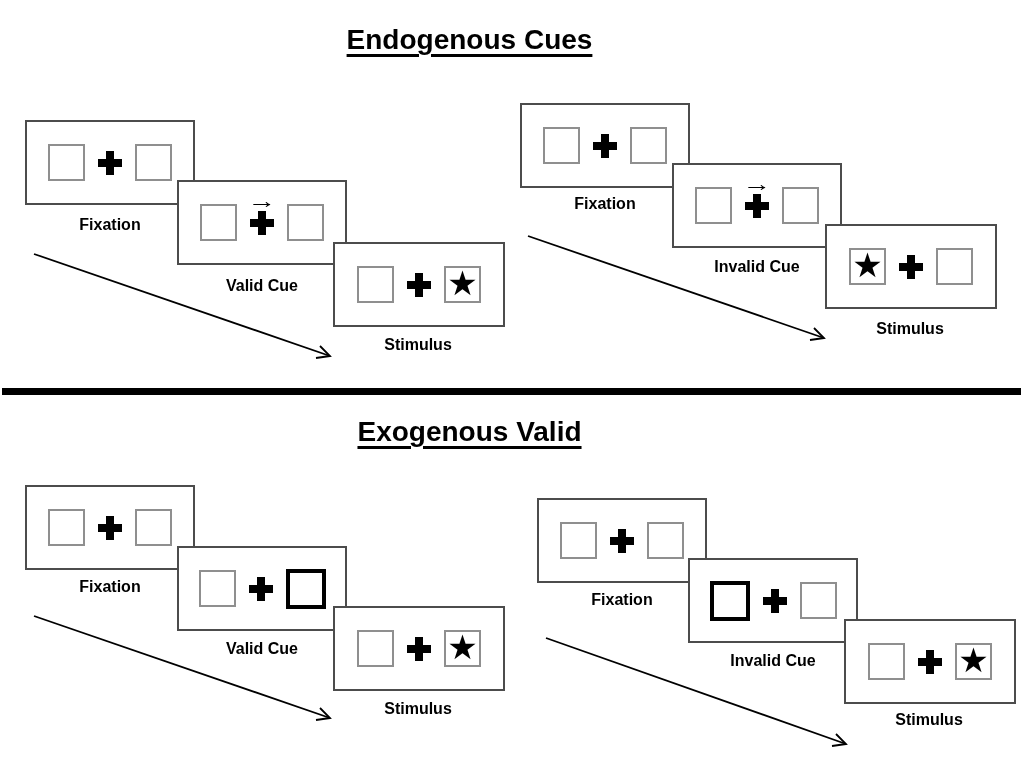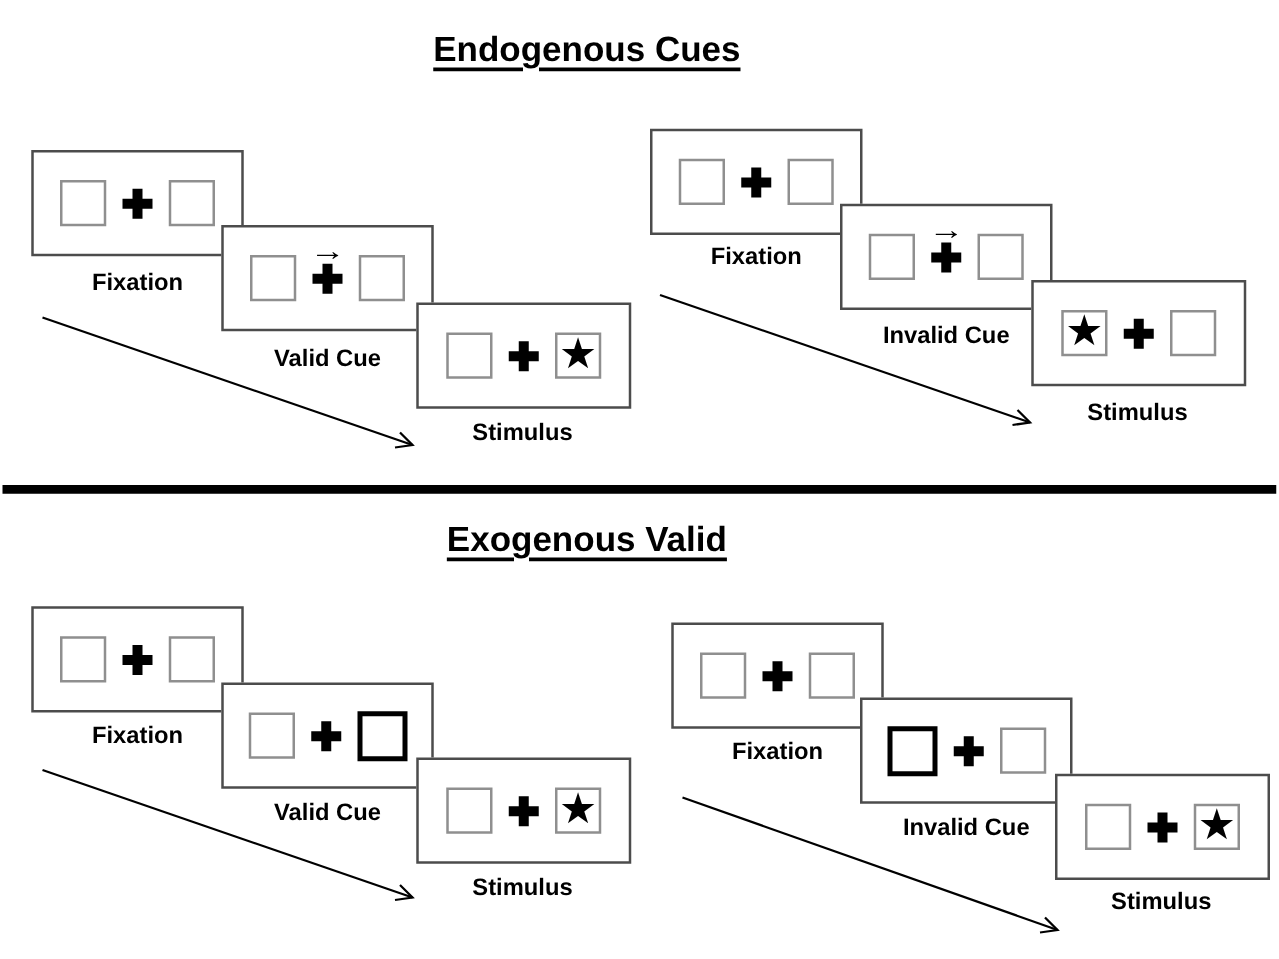--- a/index.html
+++ b/index.html
@@ -20,21 +20,21 @@
   .sq.thick{width:40px;height:40px;border:4px solid #000;}
   .star{font-size:34px;line-height:1;color:#000;transform:translateY(-2px);}
   .pluswrap{position:relative;width:24px;height:24px;flex:none;}
   .plus{position:absolute;left:0;top:0;width:24px;height:24px;}
   .plus::before{content:"";position:absolute;left:0;right:0;top:8px;height:8px;background:#000;}
   .plus::after{content:"";position:absolute;top:0;bottom:0;left:8px;width:8px;background:#000;}
   .cuearrow{
     position:absolute;left:50%;top:-21px;transform:translateX(-50%) scaleX(1.3);
     font-size:22px;line-height:1;color:#000;white-space:nowrap;
   }
-  .plabel{position:absolute;width:170px;text-align:center;font-weight:bold;font-size:19px;}
+  .plabel{position:absolute;width:170px;text-align:center;font-weight:bold;font-size:16px;}
   .tarrow{position:absolute;overflow:visible;}
   .divider{position:absolute;left:2px;top:388px;width:1019px;height:7px;background:#000;}
 </style>
 </head>
 <body>
 
 <div class="title" style="top:24px;"><span class="ul">Endogenous Cues</span></div>
 
 <div>
   <div class="panel" style="left:25px;top:120px;">

